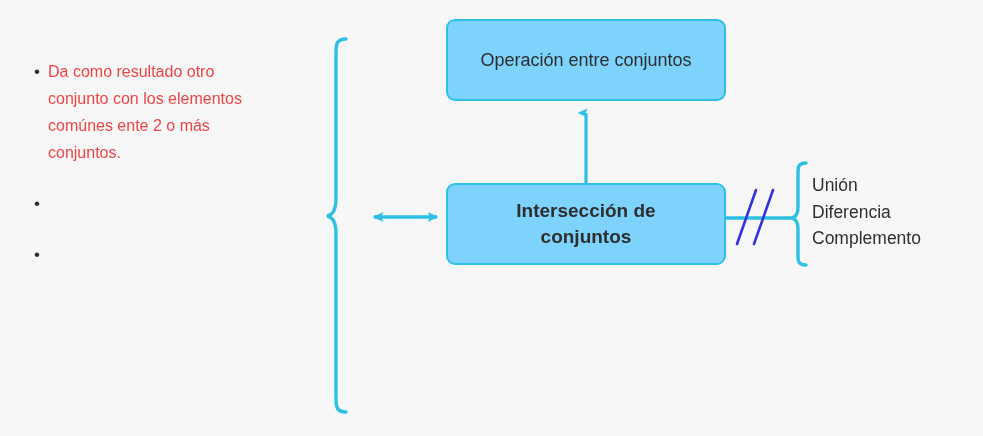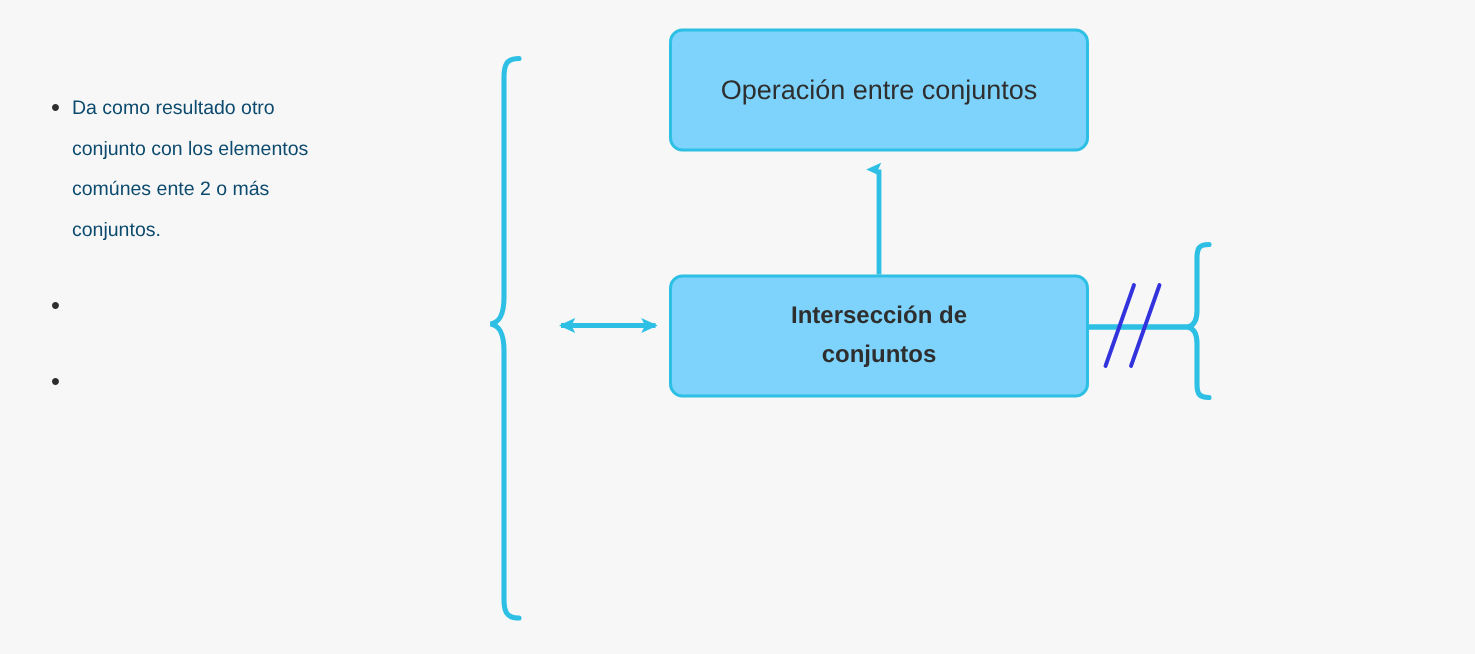--- a/index.html
+++ b/index.html
@@ -43,22 +43,22 @@
     margin-bottom: 24px;
   }
   .bullet-dot {
     color: #2e2e2e;
     font-size: 17px;
     line-height: 27px;
     width: 14px;
     flex: 0 0 14px;
   }
   .bullet-text {
-    color: #0c4a6e;
-    font-size: 13px;
+    color: #ef4444;
+    font-size: 16px;
     line-height: 27px;
     white-space: pre-line;
   }
 
   
   .node {
     position: absolute;
     box-sizing: border-box;
     background: #7dd3fc;
     border: 2.2px solid #2ec0e4;
@@ -74,21 +74,21 @@
     top: 19px;
     width: 280px;
     height: 82px;
     font-size: 18px;
   }
   #node-interseccion {
     left: 446px;
     top: 183px;
     width: 280px;
     height: 82px;
-    font-size: 16px;
+    font-size: 19px;
     font-weight: bold;
     line-height: 26px;
   }
   .node-label {
     white-space: pre-line;
   }
 
   
   .right-list {
     position: absolute;
@@ -175,14 +175,19 @@
 
   <div class="node" id="node-operacion">
     <span class="node-label">Operación entre conjuntos</span>
   </div>
 
   <div class="node" id="node-interseccion">
     <span class="node-label">Intersección de
 conjuntos</span>
   </div>
 
+  <div class="right-list">
+    <div>Unión</div>
+    <div>Diferencia</div>
+    <div>Complemento</div>
+  </div>
 
 </div>
 
 </body></html>

